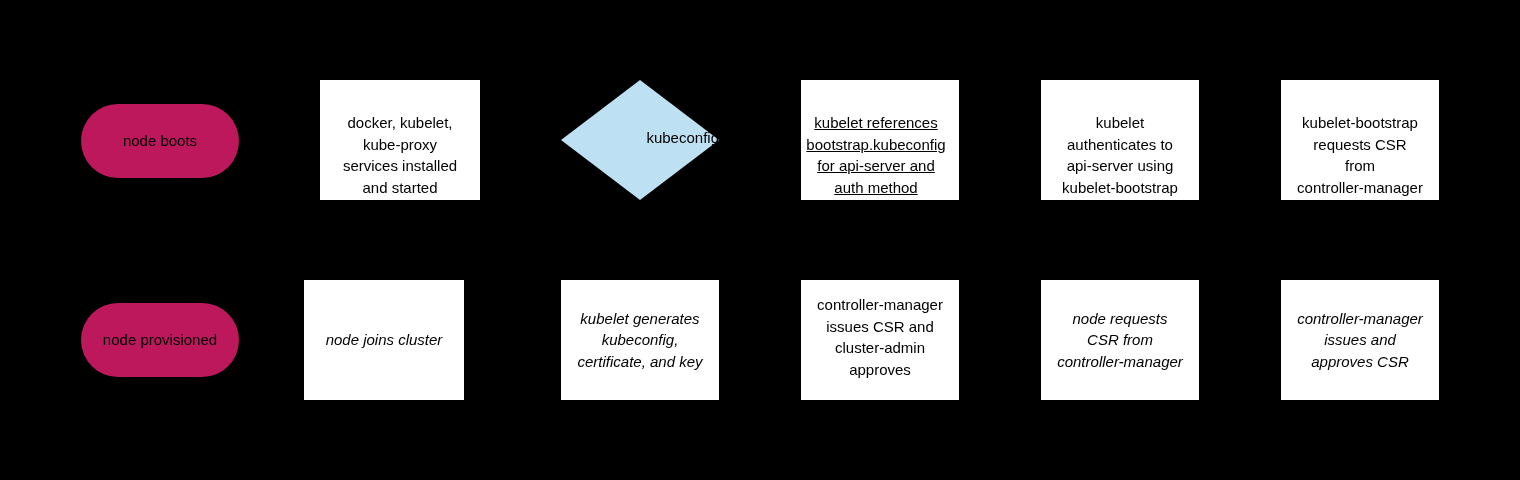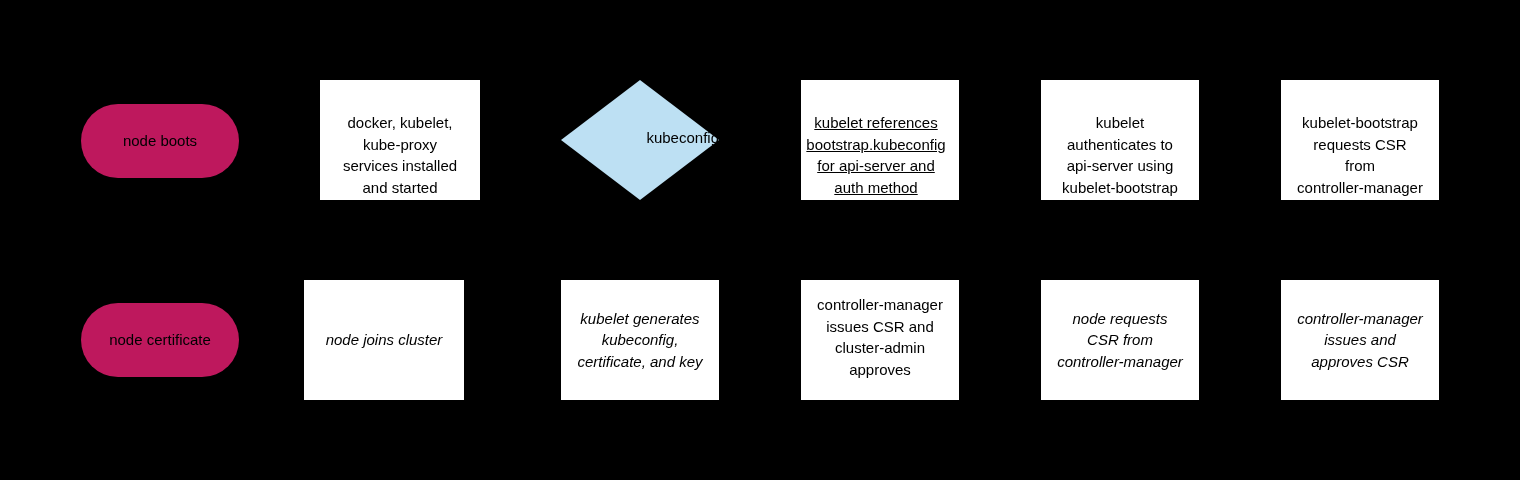--- a/index.html
+++ b/index.html
@@ -116,21 +116,21 @@
   </div>
 
   <div class="node rect" style="left:1281px; top:80px; width:158px; height:120px;">
     <span class="txt">kubelet-bootstrap
 requests CSR
 from
 controller-manager</span>
   </div>
 
   <div class="node pill" style="left:81px; top:303px; width:158px; height:74px;">
-    <span class="txt">node certificate</span>
+    <span class="txt">node provisioned</span>
   </div>
 
   <div class="node rect vcenter" style="left:304px; top:280px; width:160px; height:120px;">
     <span class="txt">node joins cluster</span>
   </div>
 
   <div class="node rect vcenter" style="left:561px; top:280px; width:158px; height:120px;">
     <span class="txt">kubelet generates
 kubeconfig,
 certificate, and key</span>

